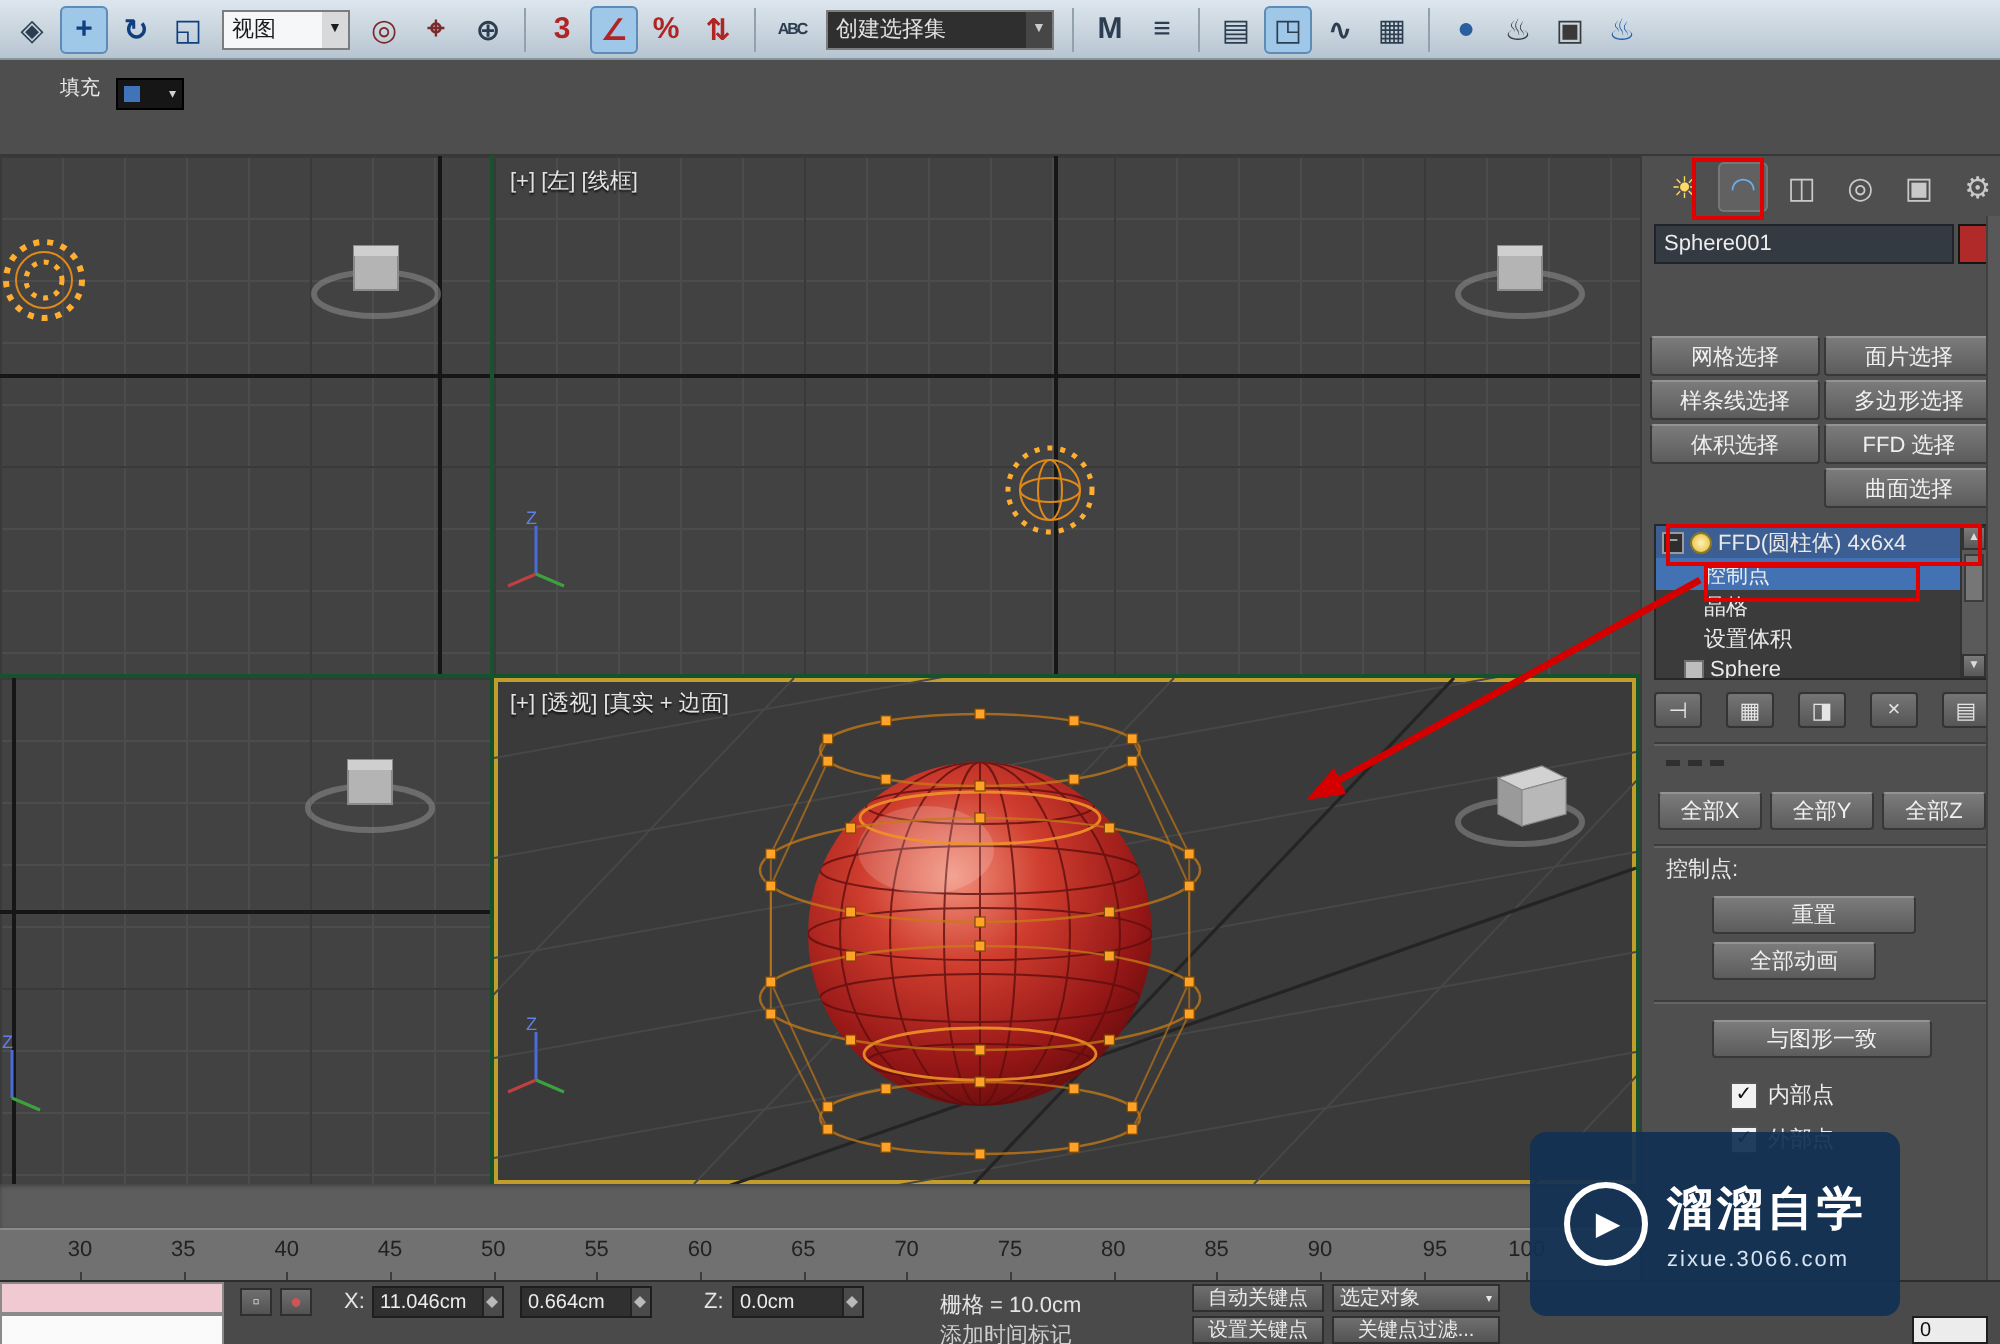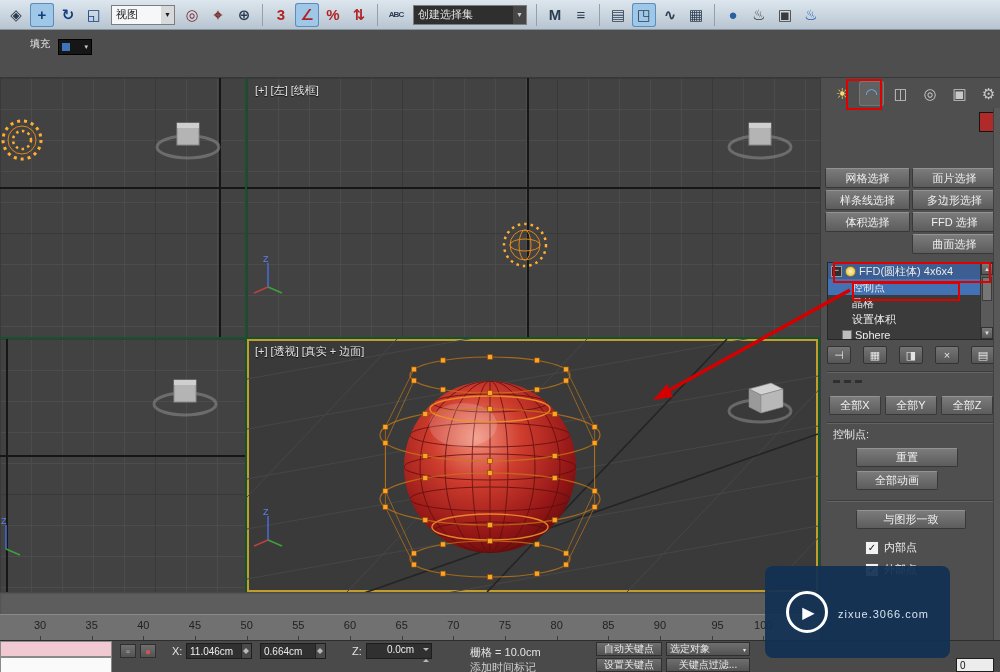--- a/index.html
+++ b/index.html
@@ -338,20 +338,21 @@
 <div id="cmd-panel" class="abs">
   <div id="cmd-tabs">
     <div class="cmd-tab" style="color:#ffd86a;">☀</div>
     <div class="cmd-tab active" style="color:#6ab1f0;">◠</div>
     <div class="cmd-tab" style="color:#c9c9c9;">◫</div>
     <div class="cmd-tab" style="color:#c9c9c9;">◎</div>
     <div class="cmd-tab" style="color:#c9c9c9;">▣</div>
     <div class="cmd-tab" style="color:#c9c9c9;">⚙</div>
   </div>
 
+  <div class="field" style="left:6px;top:34px;width:150px;height:20px;">Sphere001</div>
   <div class="abs" style="left:158px;top:34px;width:17px;height:20px;background:#b02a2a;border:1px solid #151515;box-sizing:border-box;"></div>
 
 
   <div class="panel-btn" style="left:4px;top:90px;width:85px;height:20px;">网格选择</div>
   <div class="panel-btn" style="left:91px;top:90px;width:85px;height:20px;">面片选择</div>
   <div class="panel-btn" style="left:4px;top:112px;width:85px;height:20px;">样条线选择</div>
   <div class="panel-btn" style="left:91px;top:112px;width:85px;height:20px;">多边形选择</div>
   <div class="panel-btn" style="left:4px;top:134px;width:85px;height:20px;">体积选择</div>
   <div class="panel-btn" style="left:91px;top:134px;width:85px;height:20px;">FFD 选择</div>
   <div class="panel-btn" style="left:91px;top:156px;width:85px;height:20px;">曲面选择</div>
@@ -467,21 +468,21 @@
   <div class="sb-field" style="left:186px;top:2px;width:66px;height:16px;">
     <span>11.046cm</span>
       <span class="spin"></span>
   </div>
   <span class="sb-label" style="left:262px;top:4px;">Y:</span>
   <div class="sb-field" style="left:260px;top:2px;width:66px;height:16px;">
     <span>0.664cm</span>
       <span class="spin"></span>
   </div>
   <span class="sb-label" style="left:352px;top:4px;">Z:</span>
-  <div class="sb-field" style="left:366px;top:2px;width:66px;height:16px;flex-direction:column;">
+  <div class="sb-field" style="left:366px;top:2px;width:66px;height:16px;">
     <span>0.0cm</span>
       <span class="spin"></span>
   </div>
 
   <span class="sb-label" style="left:470px;top:4px;">栅格 = 10.0cm</span>
   <span class="sb-label" style="left:470px;top:19px;color:#cfcfcf;">添加时间标记</span>
 
   <div class="sb-btn" style="left:596px;top:1px;width:66px;height:14px;">自动关键点</div>
   <div class="sb-btn" style="left:596px;top:17px;width:66px;height:14px;">设置关键点</div>
   <div class="sb-btn" style="left:666px;top:1px;width:84px;height:14px;justify-content:space-between;padding:0 3px;">
@@ -499,15 +500,16 @@
 <div class="red-box" style="left:833px;top:262px;width:158px;height:21px;"></div>
 <div class="red-box" style="left:852px;top:282px;width:108px;height:19px;"></div>
 <svg id="anno-arrow" width="1000" height="672">
   <line x1="850" y1="290" x2="666" y2="392" stroke="#d40000" stroke-width="3.5"></line>
   <polygon points="653,400 667,384 673,397" fill="#d40000"></polygon>
 </svg>
 
 <div id="watermark">
   <div id="wm-logo">▶</div>
   <div id="wm-text">
+    <span id="wm-title">溜溜自学</span>
     <span id="wm-site">zixue.3066.com</span>
   </div>
 </div>
 
 </body></html>

